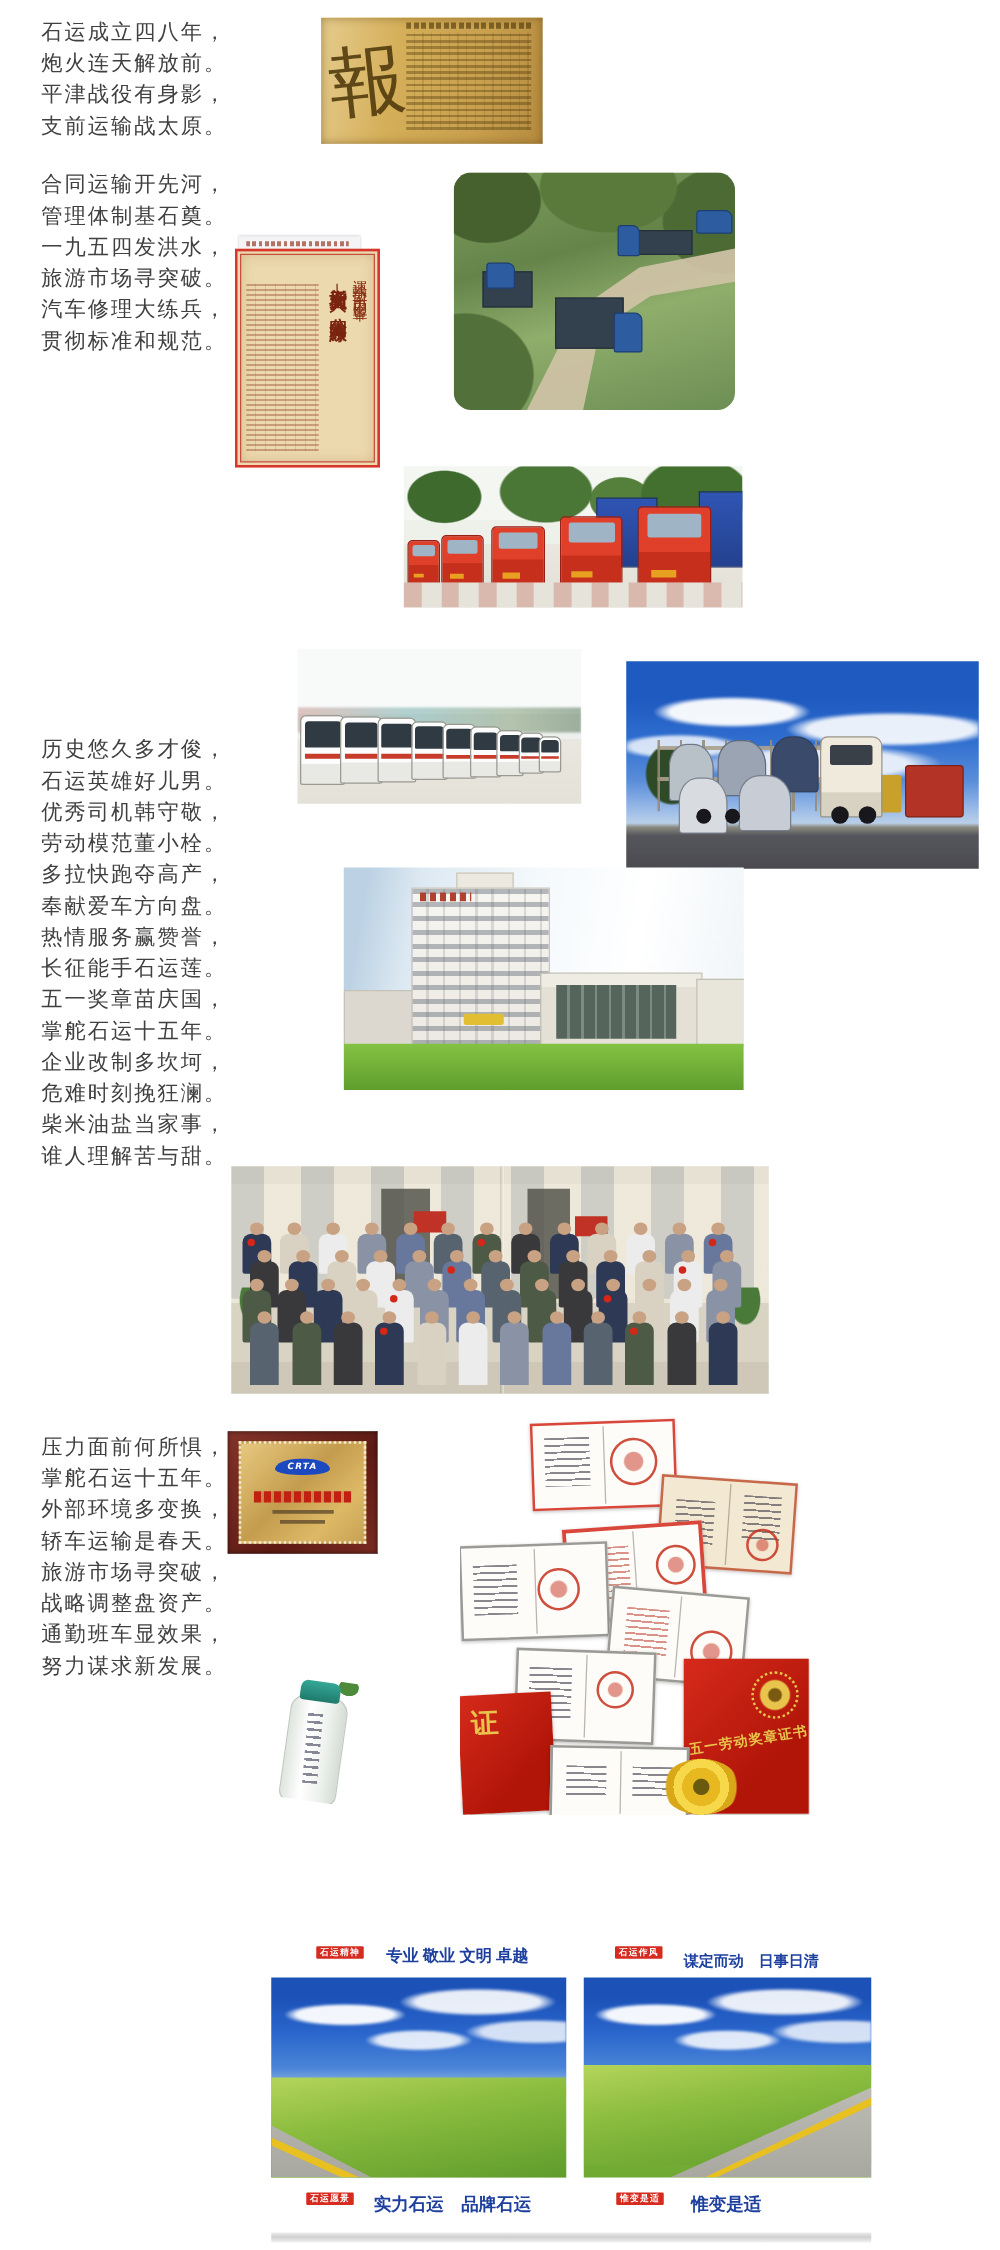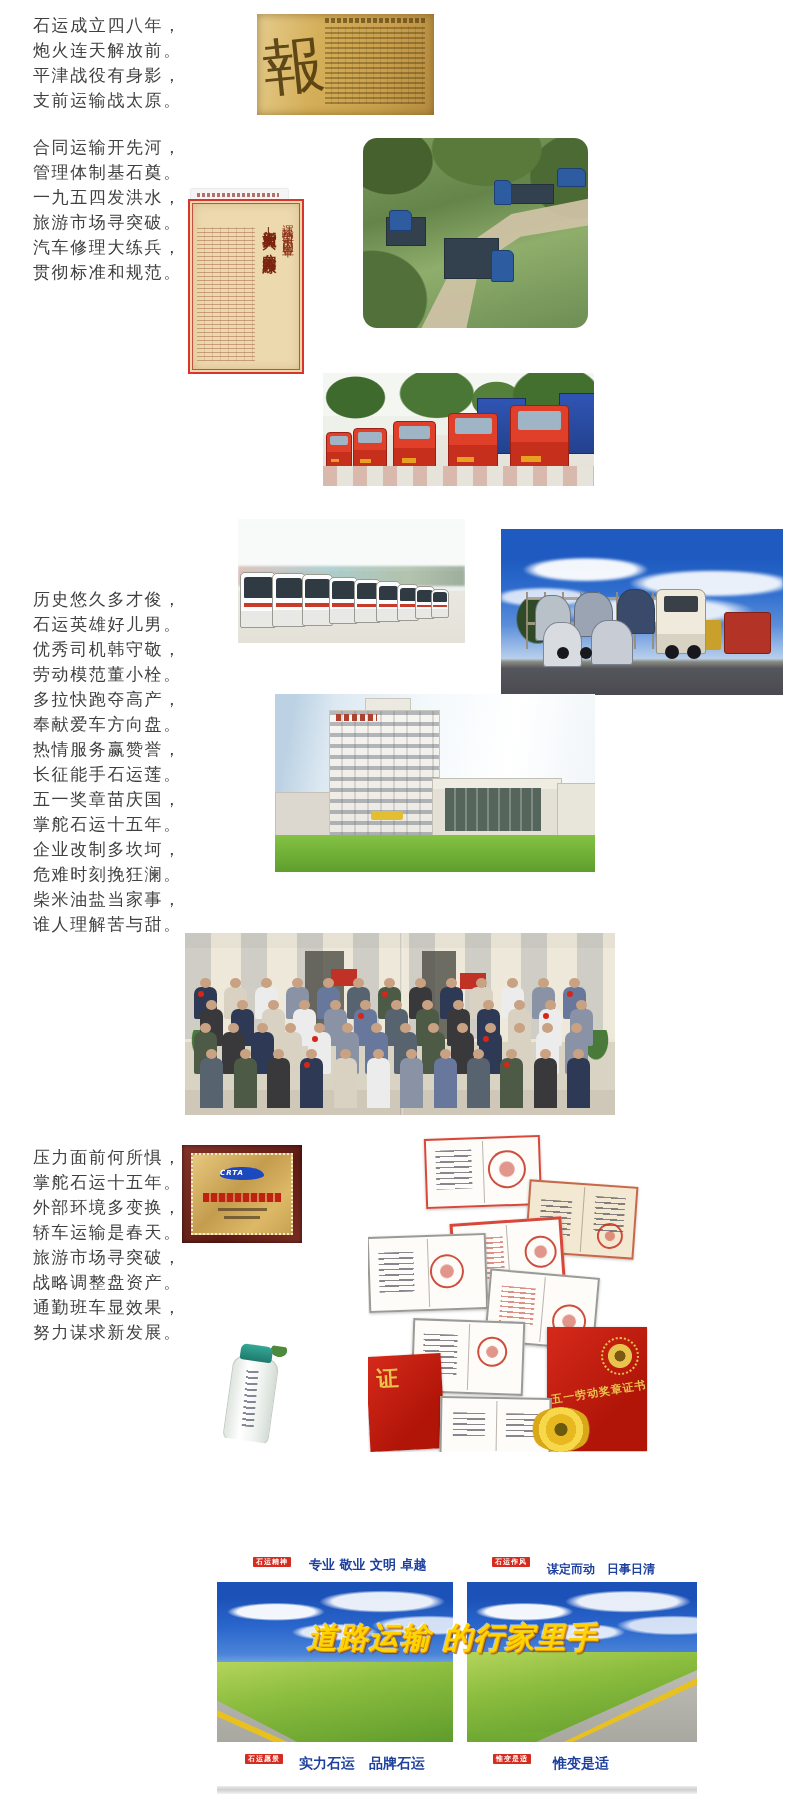--- a/index.html
+++ b/index.html
@@ -127,21 +127,21 @@
   .r2{top:99px;height:42px;z-index:3;}
   .r3{top:125px;height:50px;z-index:4;border-radius:7px 7px 0 0;}
   
   #plaque{left:182px;top:1145px;width:120px;height:98px;background:linear-gradient(135deg,#83342a,#5e1b14 60%,#7a2c22);
     box-shadow:inset 0 0 4px rgba(0,0,0,.6);}
   #pl-gold{position:absolute;left:9px;top:8px;right:9px;bottom:8px;
     background:linear-gradient(135deg,#e6c87e,#c49c4e 45%,#ddb966 75%,#c8a254);
     border:2px dotted #f6ecd0;}
   #pl-logo{position:absolute;left:50%;top:12px;transform:translateX(-50%);width:44px;height:13px;
     background:#1c49c0;border-radius:50% 50% 50% 50%/70% 70% 40% 40%;color:#fff;font-size:7px;font-weight:bold;
-    line-height:13px;font-style:italic;letter-spacing:1px;}
+    text-align:center;line-height:13px;font-style:italic;letter-spacing:1px;}
   #pl-red{position:absolute;left:10px;right:10px;top:38px;height:9px;
     background:repeating-linear-gradient(90deg,#c22012 0 6px,rgba(194,32,18,.25) 6px 8px);filter:blur(.4px);}
   .pl-sub{position:absolute;left:25%;width:50%;height:3px;background:rgba(90,70,40,.75);}
   
   #certs{left:368px;top:1126px;width:280px;height:326px;}
   .cert{position:absolute;background:#fdfcf8;border:2px solid #d8473a;box-shadow:0 1px 3px rgba(0,0,0,.25);}
   .cert.grey{border-color:#9a9a96;}
   .cert.cream{background:#f3e9d2;border-color:#c8684a;}
   .cert .spine{position:absolute;left:50%;top:3%;width:1px;height:94%;background:rgba(120,110,100,.5);}
   .cert .seal{position:absolute;border:2px solid rgba(199,48,30,.85);border-radius:50%;
@@ -163,21 +163,21 @@
   #bt-cap{position:absolute;left:12px;top:2px;width:32px;height:16px;border-radius:6px 6px 3px 3px;
     background:linear-gradient(180deg,#35a896,#1f7a6c);}
   #bt-text{position:absolute;left:22px;top:26px;width:12px;height:58px;
     background:repeating-linear-gradient(0deg,rgba(40,40,70,.55) 0 2px,transparent 2px 6px);transform:rotate(-3deg);}
   #bt-leaf{position:absolute;left:40px;top:-4px;width:20px;height:16px;
     background:radial-gradient(ellipse,#4d8a3c 0 55%,transparent 60%);}
   
   #banner{position:absolute;left:217px;top:1548px;width:428px;height:250px;}
   .tag{position:absolute;background:#d62b1f;color:#fff;font-size:7px;line-height:10px;padding:0 3px;
        font-weight:bold;letter-spacing:1px;border-radius:1px;}
-  .bslogan{position:absolute;color:#1d3f9e;font-weight:bold;white-space:nowrap;}
+  .bslogan{position:absolute;color:#1d3f9e;font-weight:bold;white-space:nowrap;font-family:Liberation Serif, serif;}
   .bpanel{position:absolute;top:34px;height:160px;overflow:hidden;
     background:linear-gradient(180deg,#1c52b8 0 10%,#2a66cc 28%,#4a84d8 45%,#7aa8e2 52%,#9ec84a 56%,#8abc3e 70%,#6da832 100%);}
   .bp-cloud{position:absolute;left:0;top:4%;width:100%;height:42%;
     background:radial-gradient(70px 13px at 25% 35%,rgba(255,255,255,.95) 0 55%,transparent 70%),
       radial-gradient(90px 16px at 70% 20%,rgba(255,255,255,.9) 0 55%,transparent 70%),
       radial-gradient(60px 12px at 50% 65%,rgba(255,255,255,.85) 0 55%,transparent 72%),
       radial-gradient(80px 14px at 90% 55%,rgba(255,255,255,.8) 0 55%,transparent 72%);filter:blur(.7px);}
   .bp-hill{position:absolute;left:0;top:50%;width:100%;height:50%;
     background:linear-gradient(170deg,#b4d45a,#8abc3e 40%,#5f9c2c);}
   #bp-road-l{position:absolute;left:0;bottom:0;width:100%;height:100%;
@@ -627,21 +627,20 @@
       <div class="bp-hill"></div>
       <div id="bp-road-l"></div>
       <div id="bp-line-l"></div>
     </div>
     <div class="bpanel" style="left:250px;width:230px">
       <div class="bp-cloud"></div>
       <div class="bp-hill" style="top:44%"></div>
       <div id="bp-road-r"></div>
       <div id="bp-line-r"></div>
     </div>
-    <div id="main-slogan">道路运输 的行家里手</div>
 
     <div class="tag" style="left:28px;top:206px">石运愿景</div>
     <div class="bslogan" style="left:82px;top:207px;font-size:14px">实力石运　品牌石运</div>
     <div class="tag" style="left:276px;top:206px">惟变是适</div>
     <div class="bslogan" style="left:336px;top:207px;font-size:14px">惟变是适</div>
   </div>
 
   <div id="page-strip"></div>
 </div>
 

